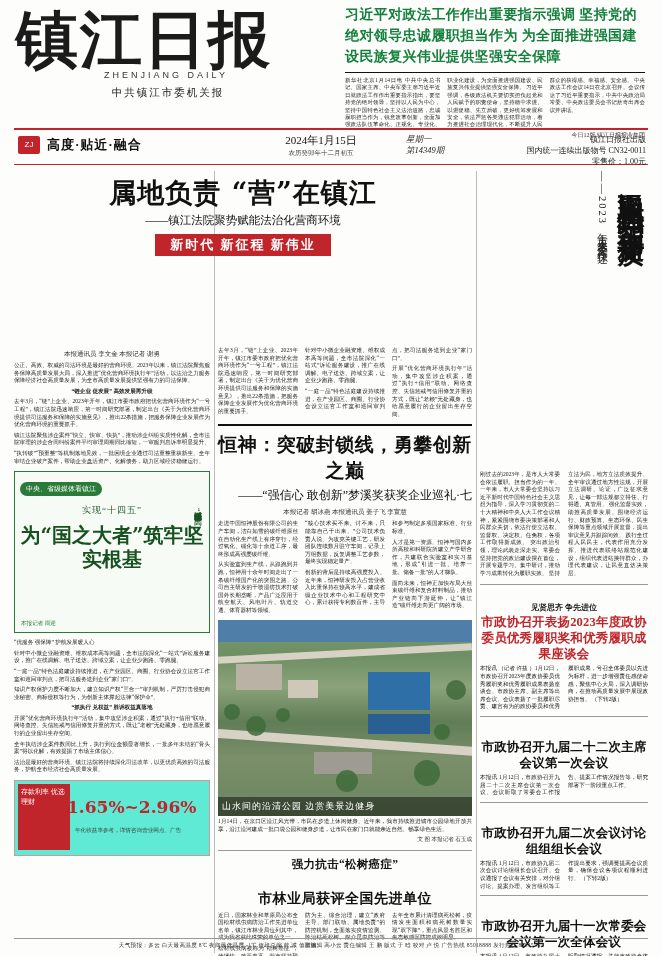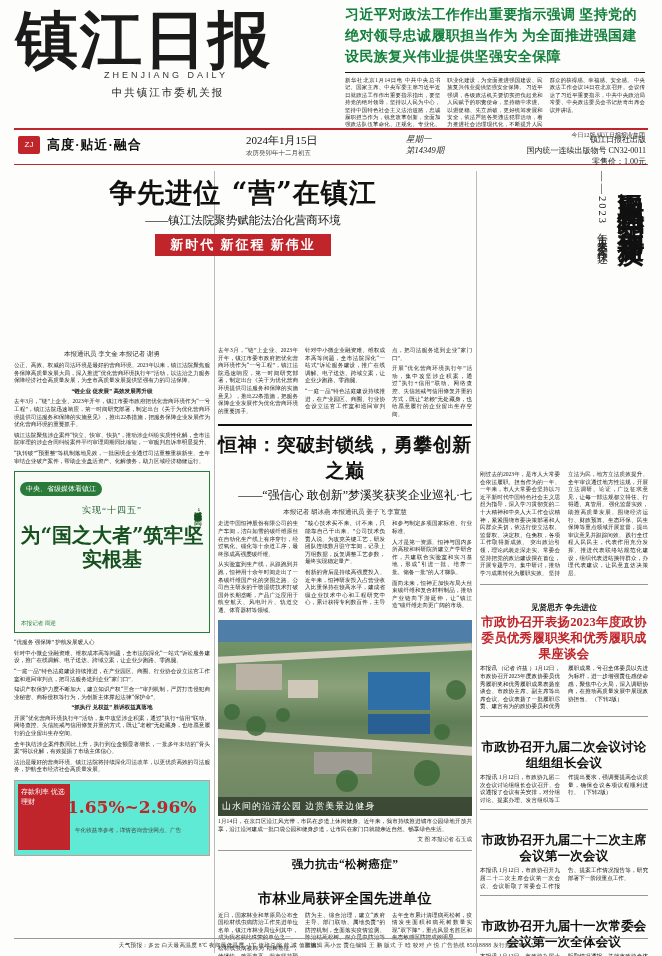--- a/index.html
+++ b/index.html
@@ -16,21 +16,21 @@
   .hr-title{font-weight:bold;font-size:14px;line-height:21px;letter-spacing:.4px;color:#15803d;}
   .hr-rule{border-top:1px solid #111;margin:5px 0 4px;}
   .hr-body{font-size:5.4px;line-height:7.4px;text-align:justify;column-count:3;column-gap:7px;color:#222;}
   .hr-flag{font-size:6px;text-align:right;color:#333;margin-top:2px;}
 
   
   .infobar{position:relative;height:34px;border-top:2px solid #c0252b;border-bottom:1px solid #c0252b;margin:0 14px;}
   .ib-left{position:absolute;left:4px;top:6px;display:flex;align-items:center;gap:7px;}
   .ib-mark{width:22px;height:18px;background:#c0252b;color:#fff;font-size:8px;line-height:18px;text-align:center;border-radius:2px;font-family:"Liberation Sans",sans-serif;}
   .ib-slogan{font-size:13px;font-weight:bold;letter-spacing:1px;}
-  .ib-date{position:absolute;left:232px;top:3px;text-align:left;width:150px;}
+  .ib-date{position:absolute;left:232px;top:3px;text-align:center;width:150px;}
   .ib-date .d1{font-size:11px;}
   .ib-date .d2{font-size:6.5px;color:#444;margin-top:1px;}
   .ib-issue{position:absolute;left:392px;top:4px;font-size:8.5px;line-height:11px;color:#222;font-style:italic;}
   .ib-right{position:absolute;right:2px;top:4px;text-align:right;font-size:8px;line-height:11px;color:#222;}
 
   
   .body{position:relative;margin:6px 14px 0;height:782px;}
   .col{position:absolute;top:0;}
   .c1{left:0;width:196px;}
   .c2{left:204px;width:254px;}
@@ -165,21 +165,21 @@
       <div class="p">法治是最好的营商环境。镇江法院将持续深化司法改革，以更优质高效的司法服务，护航全市经济社会高质量发展。</div>
 
       <div class="ad">
         <div class="ad-left">存款利率 优选理财</div>
         <div class="ad-rate">1.65%~2.96%</div>
         <div class="ad-note">年化收益率参考，详情咨询营业网点。广告</div>
       </div>
     </div>
 
     <div style="position:absolute;left:0;top:0;width:458px;">
-      <div class="lead-title">争先进位 “营”在镇江</div>
+      <div class="lead-title">属地负责 “营”在镇江</div>
       <div class="lead-sub">——镇江法院聚势赋能法治化营商环境</div>
       <div class="badge">新时代 新征程 新伟业</div>
     </div>
 
     <div class="col c2">
       <div style="height:176px;"></div>
       <div class="cols3">
         <div class="p">去年3月，“链”上企业、2023年开年，镇江市委市政府把优化营商环境作为“一号工程”，镇江法院迅速响应，第一时间研究部署，制定出台《关于为优化营商环境提供司法服务和保障的实施意见》，推出22条措施，把服务保障企业发展作为优化营商环境的重要抓手。</div>
         <div class="p">针对中小微企业融资难、维权成本高等问题，全市法院深化“一站式”诉讼服务建设，推广在线调解、电子送达、跨域立案，让企业少跑路、零跑腿。</div>
         <div class="p">“一庭一品”特色法庭建设持续推进，在产业园区、商圈、行业协会设立法官工作室和巡回审判点，把司法服务送到企业“家门口”。</div>
@@ -242,30 +242,30 @@
 
       <div class="rbox">
         <div class="p center strong" style="font-size:8px;">见贤思齐 争先进位</div>
         <div class="rtitle red">市政协召开表扬2023年度政协委员优秀履职奖和优秀履职成果座谈会</div>
         <div class="cols2">
           <div class="small-note">本报讯 （记者 许益 ）1月12日，市政协召开2023年度政协委员优秀履职奖和优秀履职成果表扬座谈会。市政协主席、副主席等出席会议。会议表扬了一批履职尽责、建言有为的政协委员和优秀履职成果，号召全体委员以先进为标杆，进一步增强责任感使命感，聚焦中心大局，深入调研协商，在推动高质量发展中展现政协担当。 （下转2版）</div>
         </div>
       </div>
 
       <div class="rbox">
+        <div class="rtitle">市政协召开九届二十二次主席会议第一次会议</div>
+        <div class="cols2">
+          <div class="small-note">本报讯 1月12日，市政协召开九届二十二次主席会议第一次会议。会议听取了常委会工作报告、提案工作情况报告等，研究部署下一阶段重点工作。</div>
+        </div>
+      </div>
+
+      <div class="rbox">
         <div class="rtitle">市政协召开九届二次会议讨论组组组长会议</div>
         <div class="cols2">
           <div class="small-note">本报讯 1月12日，市政协九届二次会议讨论组组长会议召开。会议通报了会议有关安排，对分组讨论、提案办理、发言组织等工作提出要求，强调要提高会议质量，确保会议各项议程顺利进行。 （下转2版）</div>
-        </div>
-      </div>
-
-      <div class="rbox">
-        <div class="rtitle">市政协召开九届二十二次主席会议第一次会议</div>
-        <div class="cols2">
-          <div class="small-note">本报讯 1月12日，市政协召开九届二十二次主席会议第一次会议。会议听取了常委会工作报告、提案工作情况报告等，研究部署下一阶段重点工作。</div>
         </div>
       </div>
 
       <div class="rbox">
         <div class="rtitle">市政协召开九届十一次常委会会议第一次全体会议</div>
         <div class="cols2">
           <div class="small-note">本报讯 1月12日，市政协九届十一次常委会会议第一次全体会议举行。会议审议有关人事事项，听取情况通报，并就市政协全体会议筹备工作进行协商讨论。</div>
         </div>
       </div>
     </div>

